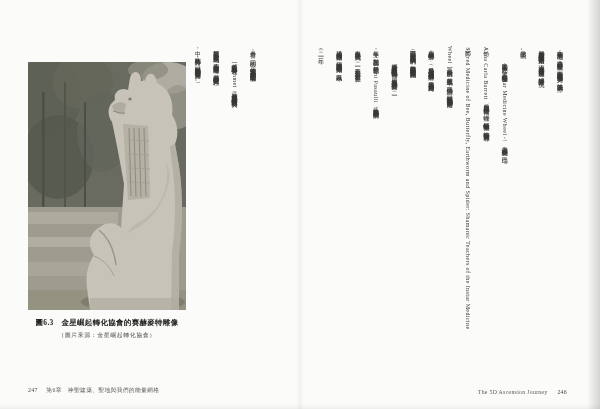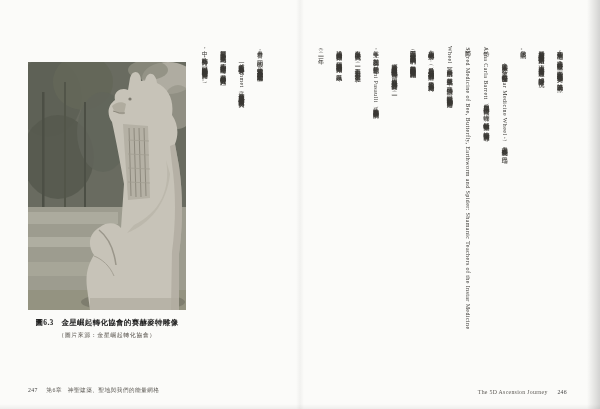--- a/index.html
+++ b/index.html
@@ -3,21 +3,21 @@
 <meta charset="utf-8">
 <style>
   html,body{margin:0;padding:0;background:#e9e9e7;}
   .spread{
     position:relative;width:600px;height:409px;overflow:hidden;
     background:#fbfbf9;
     font-family:"Liberation Serif", serif;
     color:#2e2d2b;
   }
   .page{position:absolute;top:0;height:409px;width:300px;}
-  .page.left{left:0;padding-left:7px;}
+  .page.left{left:0;}
   .page.right{left:300px;}
   .gutter{
     position:absolute;left:296px;top:0;width:8px;height:409px;
     background:linear-gradient(to right, rgba(0,0,0,0) 0%, rgba(0,0,0,0.04) 50%, rgba(0,0,0,0) 100%);
   }
   .scan-edge-right{
     position:absolute;right:0;top:0;width:13px;height:409px;
     background:linear-gradient(to right, rgba(0,0,0,0), rgba(0,0,0,0.16));
   }
   .scan-edge-bottom{

